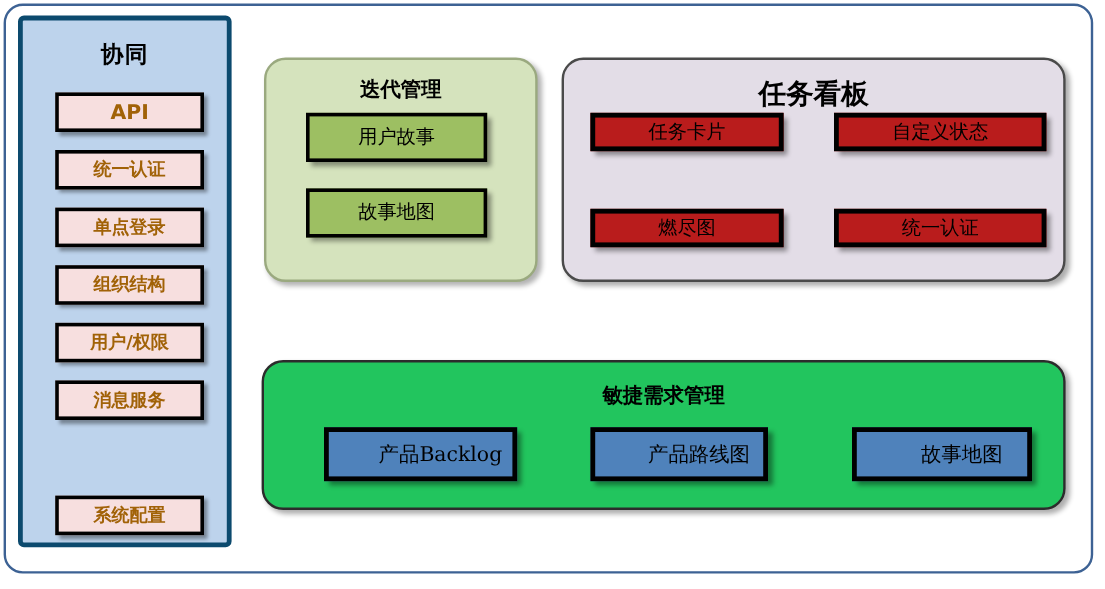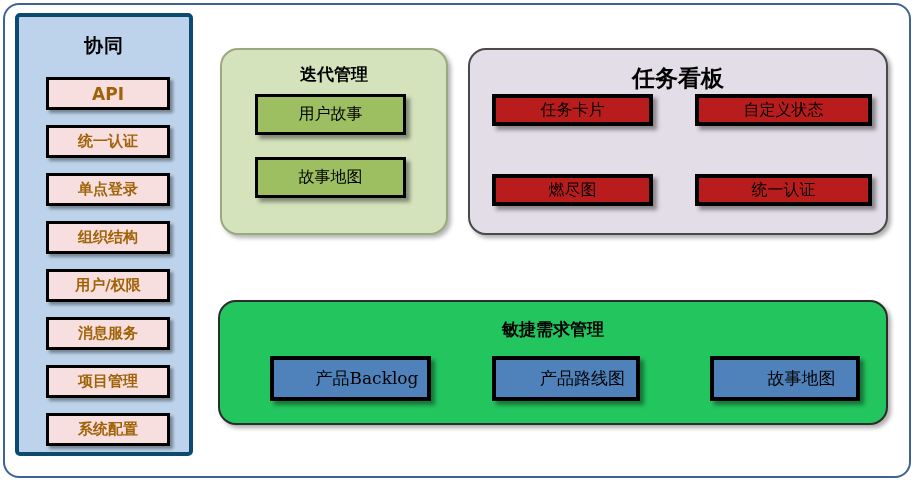--- a/index.html
+++ b/index.html
@@ -183,21 +183,20 @@
 
   <div class="panel" id="sidebar-panel">
     <div class="panel-title" id="sidebar-title">协同</div>
 
     <div class="side-item latin" style="top:60px">API</div>
     <div class="side-item" style="top:108px">统一认证</div>
     <div class="side-item" style="top:156px">单点登录</div>
     <div class="side-item" style="top:204px">组织结构</div>
     <div class="side-item" style="top:252px">用户/权限</div>
     <div class="side-item" style="top:300px">消息服务</div>
-    <div class="side-item" style="top:348px">项目管理</div>
     <div class="side-item" style="top:396px">系统配置</div>
   </div>
 
   <div class="panel" id="iteration-panel">
     <div class="panel-title" id="iteration-title">迭代管理</div>
 
     <div class="green-box" style="top:44px">用户故事</div>
     <div class="green-box" style="top:107px">故事地图</div>
   </div>
 

